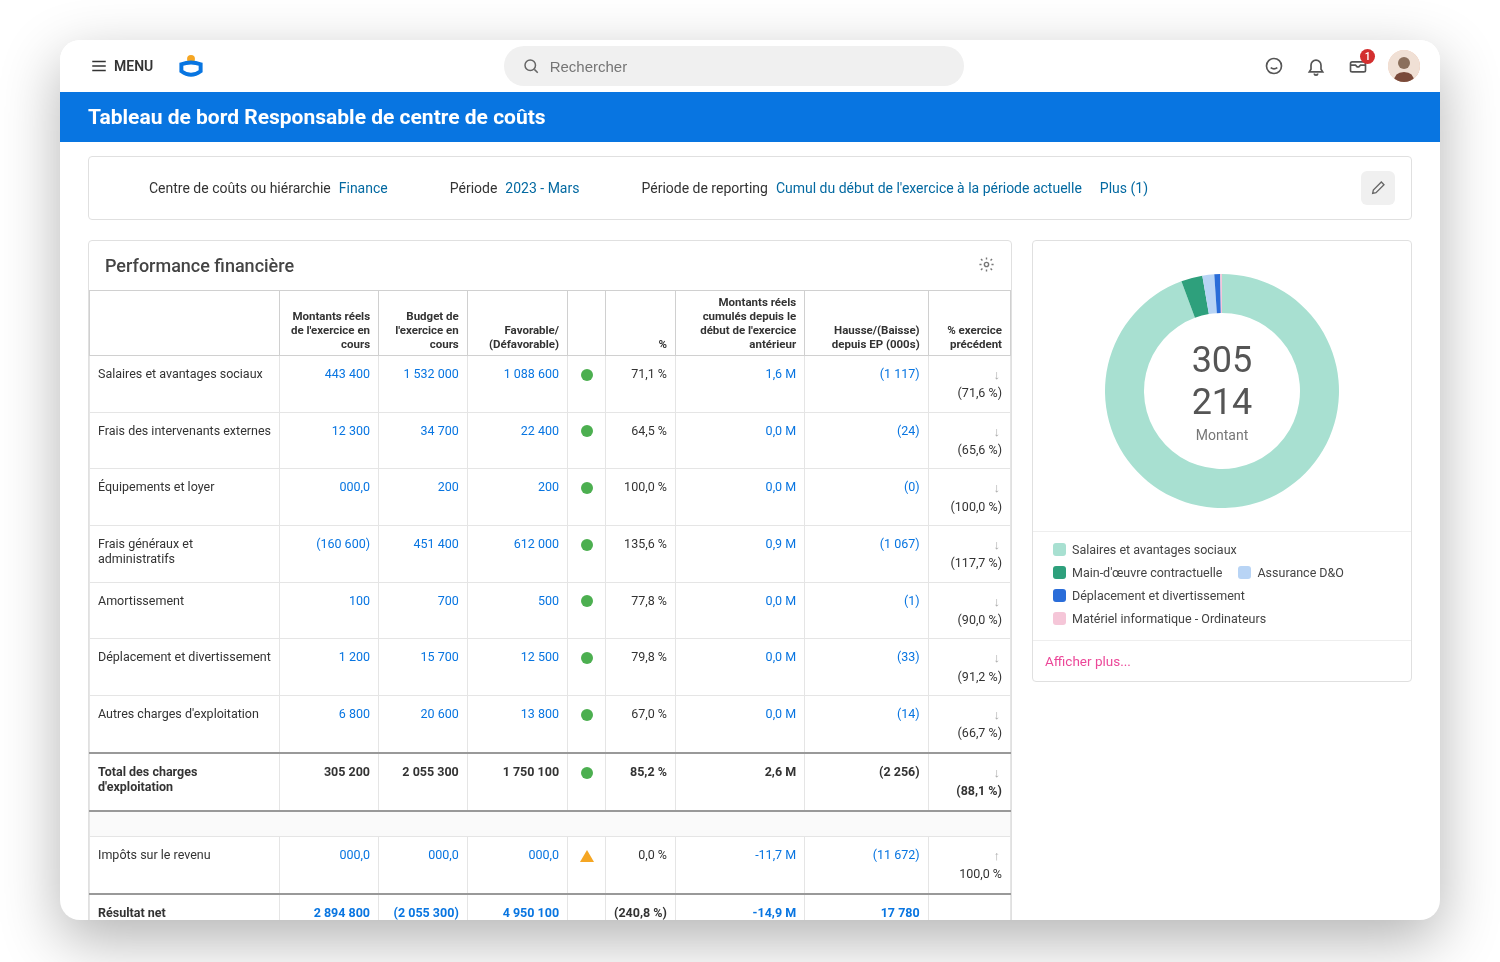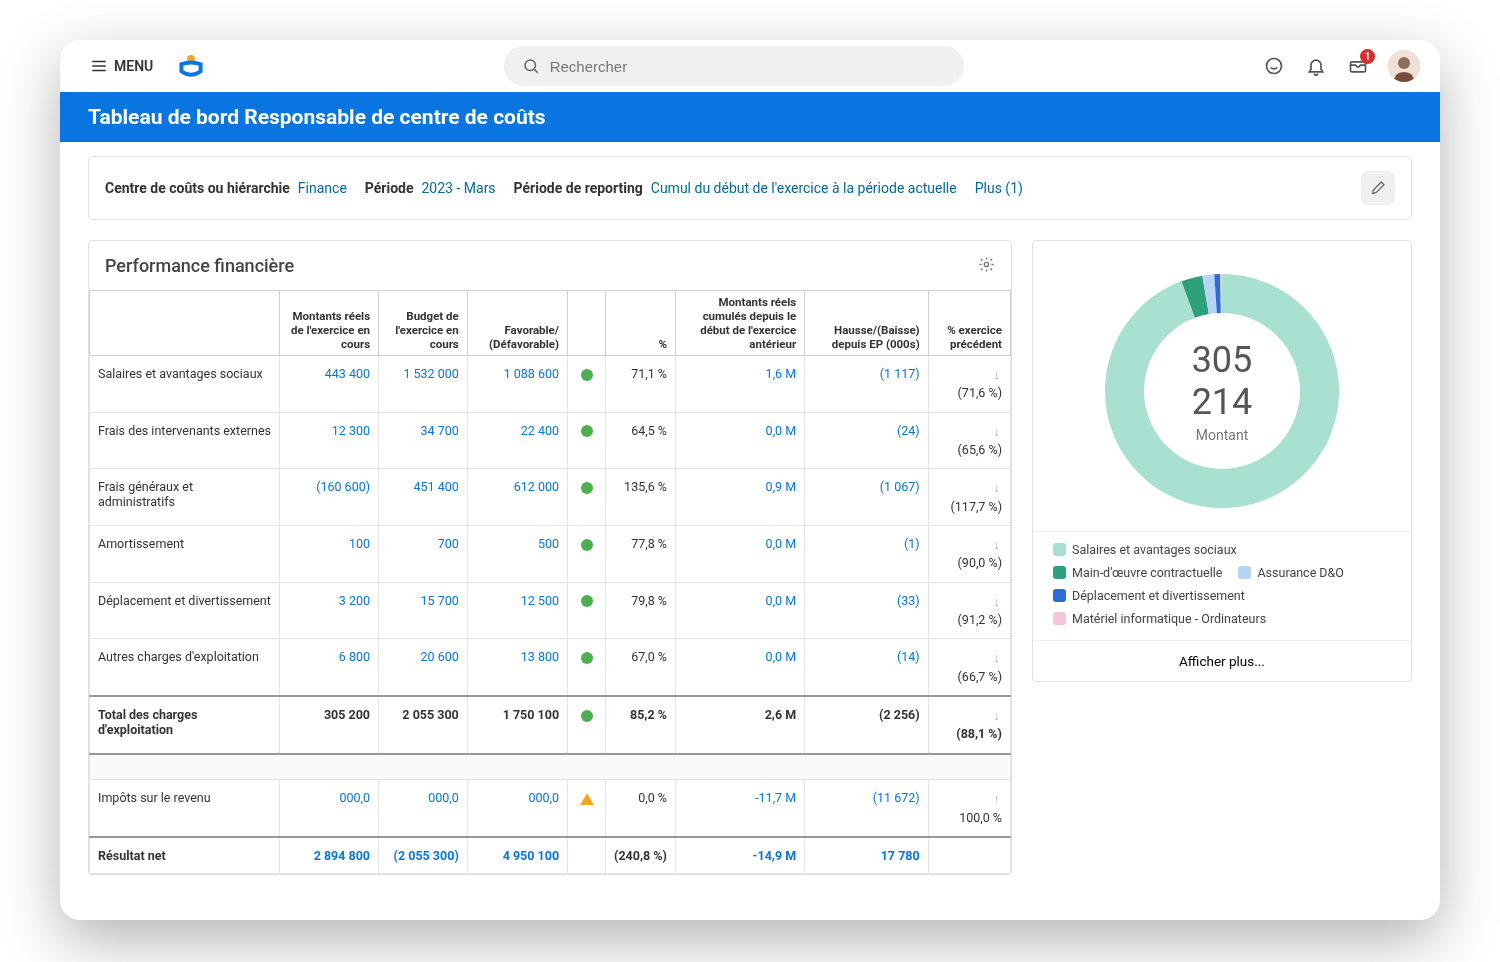--- a/index.html
+++ b/index.html
@@ -14,21 +14,21 @@
 .search svg { width: 18px; height: 18px; color: #666; }
 .search input { border: none; background: transparent; outline: none; font-size: 15px; flex: 1; color: #555; }
 .top-icons { display: flex; align-items: center; gap: 18px; }
 .icon-btn { position: relative; width: 24px; height: 24px; display: flex; align-items: center; justify-content: center; cursor: pointer; color: #555; }
 .icon-btn svg { width: 20px; height: 20px; }
 .badge { position: absolute; top: -5px; right: -5px; background: #d32f2f; color: #fff; border-radius: 50%; width: 15px; height: 15px; font-size: 10px; display: flex; align-items: center; justify-content: center; font-weight: 600; }
 .avatar { width: 32px; height: 32px; border-radius: 50%; background: linear-gradient(135deg, #f5d7c8, #e8b8a0); display: flex; align-items: center; justify-content: center; overflow: hidden; cursor: pointer; }
 .avatar svg { width: 32px; height: 32px; }
 .titlebar { background: #0875e1; color: #fff; padding: 13px 28px; font-size: 21px; font-weight: 700; }
 .filterbar { background: #fff; margin: 14px 28px 0; padding: 14px 16px; display: flex; align-items: center; gap: 8px; font-size: 14px; border-radius: 4px; border: 1px solid #e0e0e0; }
-.filterbar .lbl { font-weight: 700; color: #333; }
+.filterbar .lbl { font-weight: 400; color: #333; margin-left: 44px; }
 .filterbar .val { color: #0369a1; margin-right: 10px; }
 .edit-btn { margin-left: auto; width: 34px; height: 34px; border-radius: 6px; background: #f0f0f0; display: flex; align-items: center; justify-content: center; cursor: pointer; }
 .edit-btn svg { width: 16px; height: 16px; color: #666; }
 .content { display: flex; gap: 20px; padding: 20px 28px; align-items: flex-start; }
 .panel { background: #fff; border: 1px solid #e0e0e0; border-radius: 4px; }
 .panel-left { flex: 1; }
 .panel-right { width: 380px; }
 .panel-header { display: flex; align-items: center; padding: 14px 16px; }
 .panel-header h2 { font-size: 18px; font-weight: 500; color: #444; }
 .gear { margin-left: auto; cursor: pointer; color: #777; }
@@ -53,21 +53,21 @@
 .pct-wrap { display: flex; flex-direction: column; align-items: flex-end; line-height: 1.4; }
 .donut-wrap { display: flex; justify-content: center; padding: 20px 0 10px; }
 .donut { position: relative; width: 260px; height: 260px; }
 .donut svg { width: 100%; height: 100%; }
 .donut-center { position: absolute; top: 50%; left: 50%; transform: translate(-50%, -50%); text-align: center; }
 .donut-center .num { font-size: 36px; font-weight: 400; color: #555; }
 .donut-center .lbl { font-size: 14px; color: #777; margin-top: 4px; }
 .legend { padding: 10px 20px 14px; display: flex; flex-wrap: wrap; gap: 8px 16px; font-size: 12.5px; border-top: 1px solid #eee; }
 .legend-item { display: flex; align-items: center; gap: 6px; color: #444; }
 .legend-sw { width: 13px; height: 13px; border-radius: 3px; }
-.showmore { text-align: center; padding: 12px; color: #000000; font-size: 13.5px; border-top: 1px solid #eee; cursor: pointer; }
+.showmore { padding: 12px; color: #ec4899; font-size: 13.5px; border-top: 1px solid #eee; cursor: pointer; }
 </style>
 </head>
 <body>
 
 <div class="topbar">
   <div class="menu-btn">
     <svg viewBox="0 0 24 24" fill="none" stroke="currentColor" stroke-width="2">
         <line x1="3" y1="6" x2="21" y2="6"></line>
         <line x1="3" y1="12" x2="21" y2="12"></line>
         <line x1="3" y1="18" x2="21" y2="18"></line>
@@ -188,20 +188,36 @@
             <td class="link ">0,0 M</td>
             <td class="link ">(24)</td>
             <td class="">
               <div class="pct-wrap">
                 <span class="arrow">↓</span>
                 <span>(65,6 %)</span>
               </div>
             </td>
           </tr>
           <tr>
+            <td class="">Équipements et loyer</td>
+            <td class="link ">000,0</td>
+            <td class="link ">200</td>
+            <td class="link ">200</td>
+            <td style="text-align:center"><span class="dot green"></span></td>
+            <td class="pct-cell ">100,0 %</td>
+            <td class="link ">0,0 M</td>
+            <td class="link ">(0)</td>
+            <td class="">
+              <div class="pct-wrap">
+                <span class="arrow">↓</span>
+                <span>(100,0 %)</span>
+              </div>
+            </td>
+          </tr>
+          <tr>
             <td class="">Frais généraux et administratifs</td>
             <td class="link ">(160 600)</td>
             <td class="link ">451 400</td>
             <td class="link ">612 000</td>
             <td style="text-align:center"><span class="dot green"></span></td>
             <td class="pct-cell ">135,6 %</td>
             <td class="link ">0,9 M</td>
             <td class="link ">(1 067)</td>
             <td class="">
               <div class="pct-wrap">
@@ -221,21 +237,21 @@
             <td class="link ">(1)</td>
             <td class="">
               <div class="pct-wrap">
                 <span class="arrow">↓</span>
                 <span>(90,0 %)</span>
               </div>
             </td>
           </tr>
           <tr>
             <td class="">Déplacement et divertissement</td>
-            <td class="link ">3 200</td>
+            <td class="link ">1 200</td>
             <td class="link ">15 700</td>
             <td class="link ">12 500</td>
             <td style="text-align:center"><span class="dot green"></span></td>
             <td class="pct-cell ">79,8 %</td>
             <td class="link ">0,0 M</td>
             <td class="link ">(33)</td>
             <td class="">
               <div class="pct-wrap">
                 <span class="arrow">↓</span>
                 <span>(91,2 %)</span>

